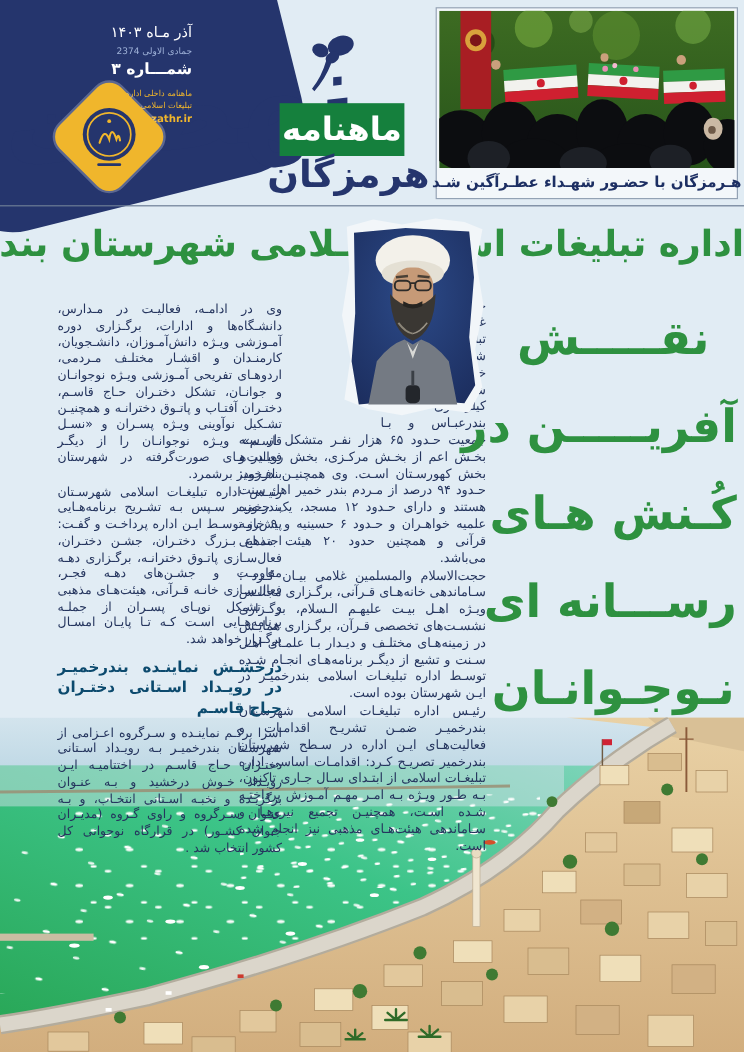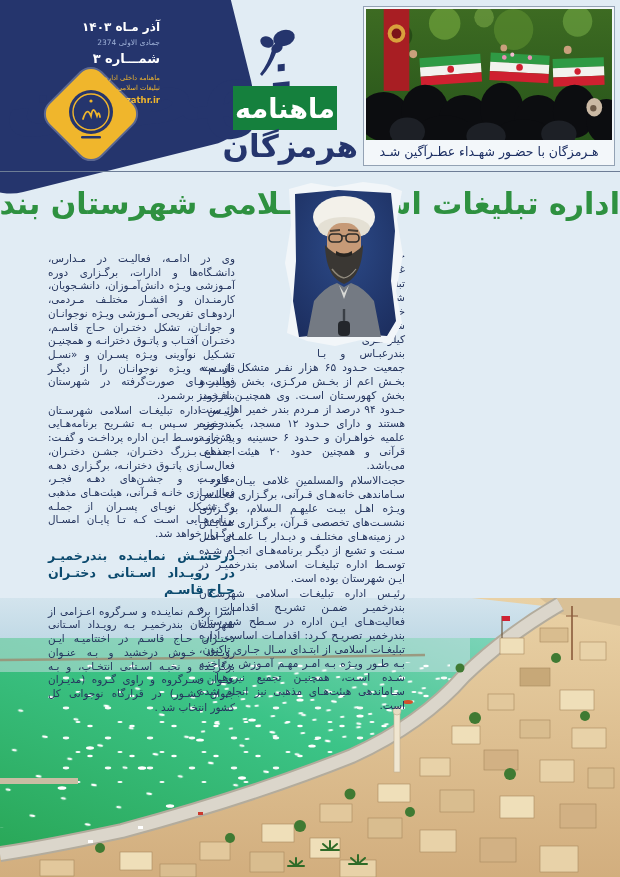--- a/index.html
+++ b/index.html
@@ -9,21 +9,21 @@
     position:relative; width:620px; height:877px; margin:0 auto;
     background:#e1ecf4; overflow:hidden; direction:rtl;
   }
 
   
   .navy-corner {
     position:absolute; left:-62px; top:-78px; width:300px; height:250px;
     background:#25356d; border-radius:52px; transform:rotate(-14deg);
   }
   .issue-block { position:absolute; left:10px; top:20px; width:150px; direction:rtl; text-align:right; z-index:3; }
-  .issue-month { color:#ffffff; font-size:12px; font-weight:bold; letter-spacing:1px; }
+  .issue-month { color:#ffffff; font-size:12px; font-weight:normal; letter-spacing:1px; }
   .issue-hijri { color:#9fb2d8; font-size:7.5px; margin-top:4px; }
   .issue-no    { color:#ffffff; font-size:13px; font-weight:bold; margin-top:4px; letter-spacing:2px; }
   .issue-pub   { color:#f0b62c; font-size:6.8px; margin-top:7px; line-height:1.5; }
   .issue-site  { color:#f0b62c; font-size:8.5px; font-weight:bold; margin-top:2px; direction:ltr; text-align:right; }
 
   .logo-diamond {
     position:absolute; left:55px; top:78px; width:72px; height:72px;
     background:#f0b62c; border-radius:14px; transform:rotate(45deg); z-index:4;
     box-shadow:0 0 0 2px rgba(255,255,255,.25);
   }
@@ -47,21 +47,21 @@
   .mast-rule { position:absolute; left:0; top:171px; width:620px; height:1px; background:#6d7d96; }
 
   
   .marty-frame {
     position:absolute; right:5px; top:6px; width:252px; height:160px; z-index:3;
     background:#f3f7fa; border:1px solid #93a2b4; padding:2px;
   }
   .marty-photo { width:100%; height:131px; display:block; }
   .marty-caption {
     height:23px; display:flex; align-items:center; justify-content:center;
-    color:#1d2f63; font-size:12.5px; font-weight:normal; white-space:nowrap;
+    color:#1d2f63; font-size:12.5px; font-weight:bold; white-space:nowrap;
   }
 
   
   .headline {
     position:absolute; right:0; top:186px; width:616px; z-index:2;
     color:#2e9140; font-size:30px; font-weight:bold; text-align:center; white-space:nowrap;
   }
 
   
   .cleric { position:absolute; left:283px; top:181px; width:122px; height:168px; z-index:3; }
@@ -221,20 +221,27 @@
     <line x1="47" y1="50" x2="57" y2="49" stroke="#4a4036" stroke-width="2"></line>
     <line x1="65" y1="49" x2="75" y2="50" stroke="#4a4036" stroke-width="2"></line>
     <path d="M42,64 Q43,96 61,103 Q79,96 80,64 Q72,74 61,74 Q50,74 42,64 Z" fill="#3a3733"></path>
     <path d="M49,88 Q55,96 61,97" fill="none" stroke="#8b8578" stroke-width="1.6"></path>
     <path d="M73,88 Q67,96 61,97" fill="none" stroke="#9a9488" stroke-width="1.2"></path>
     <path d="M53,70 Q61,75 69,70 L69,74 Q61,78 53,74 Z" fill="#262421"></path>
     <rect x="55" y="140" width="12" height="15" rx="4" fill="#23262b"></rect>
     <line x1="61" y1="128" x2="61" y2="140" stroke="#3a3f46" stroke-width="2.4"></line>
   </svg>
 
+  <div class="lead-col">
+    <div class="lead-line">نقـــــش</div>
+    <div class="lead-line">آفریـــــن در</div>
+    <div class="lead-line">کُـنش هـای</div>
+    <div class="lead-line">رســـانه ای</div>
+    <div class="lead-line">نـوجـوانـان</div>
+  </div>
 
   <div class="mid-col">
     <div class="photo-spacer"></div>
     <div class="para">حجت الاسلام احمد غلامی، رئیس اداره تبلیغات اسلامی شهرسـتان بنـدر خمیر گفت: ایـن شهرسـتان در ۷۵ کیلومتـری بندرعبـاس و بـا جمعیت حـدود ۶۵ هزار نفـر متشکل از سـه بخـش اعم از بخـش مرکـزی، بخش رویـدر و بخش کهورسـتان اسـت. وی همچنیـن افـزود: حـدود ۹۴ درصد از مـردم بندر خمیر اهل سنت هستند و دارای حـدود ۱۲ مسجد، یک حـوزه علمیه خواهـران و حـدود ۶ حسینیه و ۹ خانـه قرآنی و همچنین حدود ۲۰ هیئت مذهبی می‌باشد.</div>
     <div class="para">حجت‌الاسلام والمسلمین غلامی بیـان کـرد : سـاماندهی خانه‌هـای قـرآنی، برگـزاری مجالـس ویـژه اهـل بیـت علیهـم الـسلام، برگـزاری نشسـت‌های تخصصی قـرآن، برگـزاری همایـش در زمینه‌هـای مختلـف و دیـدار بـا علمـای اهـل سـنت و تشیع از دیگـر برنامه‌هـای انجـام شـده توسـط اداره تبلیغـات اسلامی بندرخمیـر در ایـن شهرستان بوده است.</div>
     <div class="para">رئیـس اداره تبلیغـات اسلامی شهرسـتان بندرخمیـر ضمـن تشریـح اقدامـات و فعالیت‌هـای ایـن اداره در سـطح شهرستان بندرخمیر تصریـح کـرد: اقدامـات اساسی اداره تبلیغـات اسلامی از ابتـدای سـال جـاری تاکنون، بـه طـور ویـژه بـه امـر مهـم آمـوزش پرداختـه شـده اسـت، همچنیـن تجمیع نیروهـا و سـاماندهی هیئت‌هـای مذهبی نیز انجام شده است.</div>
   </div>
 
   <div class="left-col">
     <div class="para">وی در ادامـه، فعالیـت در مـدارس، دانشـگاه‌ها و ادارات، برگـزاری دوره آمـوزشی ویـژه دانش‌آمـوزان، دانشـجویان، کارمنـدان و اقشـار مختلـف مـردمی، اردوهـای تفریحی آمـوزشی ویـژه نوجوانـان و جوانـان، تشکل دختـران حـاج قاسـم، دختـران آفتـاب و پاتـوق دخترانـه و همچنیـن تشـکیل نوآوینی ویـژه پسـران و «نسـل قاسـم» ویـژه نوجوانـان را از دیگـر فعالیت‌هـای صورت‌گرفته در شهرستان بندرخمیر برشمرد.</div>

